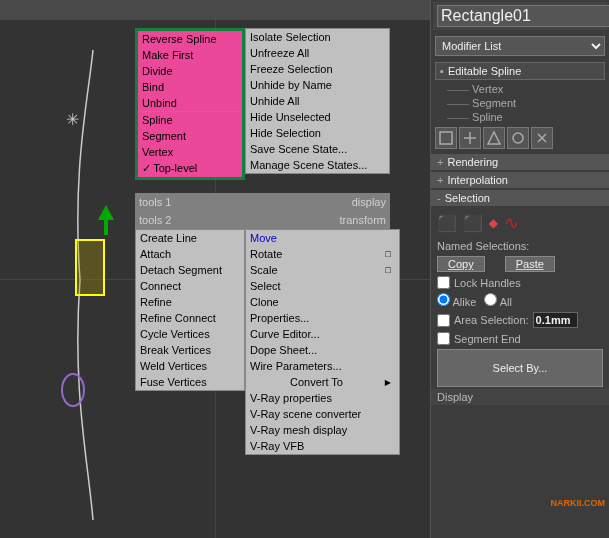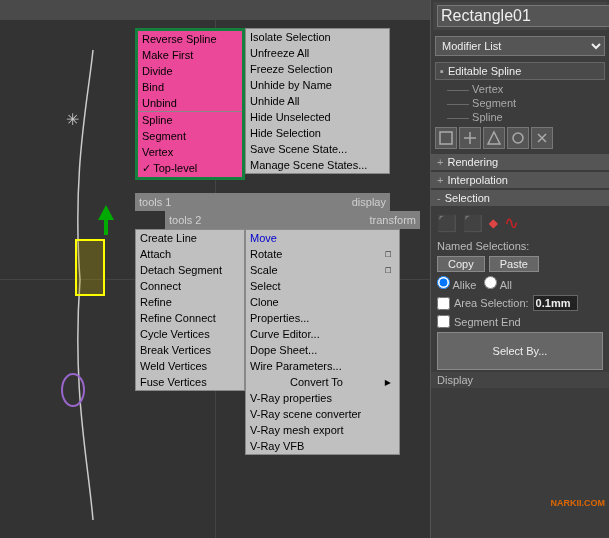--- a/index.html
+++ b/index.html
@@ -125,21 +125,20 @@
       left: 135px;
       top: 211px;
       width: 255px;
       height: 18px;
       background: #808080;
       display: flex;
       justify-content: space-between;
       align-items: center;
       padding: 0 4px;
       z-index: 100;
-      margin-left: 30px;
     }
 
     
     .context-menu-bottom {
       position: absolute;
       left: 135px;
       top: 229px;
       width: 110px;
       background: #c0c0c0;
       border: 1px solid #888;
@@ -243,22 +242,23 @@
     }
 
     .named-selections {
       padding: 2px 6px;
       font-size: 11px;
       color: #bbb;
     }
 
     .copy-paste-row {
       display: flex;
-      gap: 4px;
-      padding: 2px 6px;
+      gap: 20px;
+      padding: 2px 6px;
+      text-decoration: underline;
     }
 
     .small-button {
       background: #666;
       border: 1px solid #888;
       color: #eee;
       padding: 1px 10px;
       font-size: 11px;
       cursor: pointer;
     }
@@ -413,21 +413,21 @@
   </div>
   <div class="menu-item">Select</div>
   <div class="menu-item">Clone</div>
   <div class="menu-item">Properties...</div>
   <div class="menu-item">Curve Editor...</div>
   <div class="menu-item">Dope Sheet...</div>
   <div class="menu-item">Wire Parameters...</div>
   <div class="menu-item menu-item-arrow">Convert To</div>
   <div class="menu-item">V-Ray properties</div>
   <div class="menu-item">V-Ray scene converter</div>
-  <div class="menu-item">V-Ray mesh export</div>
+  <div class="menu-item">V-Ray mesh display</div>
   <div class="menu-item">V-Ray VFB</div>
 </div>
 
 <div class="right-panel">
 
   <div style="display:flex; align-items:center; padding:3px 4px; gap:2px; background:#444; margin:2px;">
     <input type="text" value="Rectangle01" style="flex: 1 1 0%; background: rgb(85, 85, 85); border: 1px solid rgb(119, 119, 119); color: rgb(238, 238, 238); font-size: 16px; padding: 1px 3px;">
     <button style="background:#555; border:1px solid #777; color:#eee; font-size:10px; padding:1px 4px; cursor:pointer;">🔒</button>
   </div>
 
@@ -511,20 +511,24 @@
     <span class="curve-icon">∿</span>
   </div>
 
   <div class="named-selections">Named Selections:</div>
 
   <div class="copy-paste-row">
     <button class="small-button">Copy</button>
     <button class="small-button">Paste</button>
   </div>
 
+  <div class="checkbox-row">
+    <input type="checkbox" style="">
+    <span>Lock Handles</span>
+  </div>
 
   <div class="radio-group">
     <label>
       <input type="radio" name="alike_all" checked="" style="">
       <span>Alike</span>
     </label>
     <label>
       <input type="radio" name="alike_all" style="">
       <span>All</span>
     </label>

